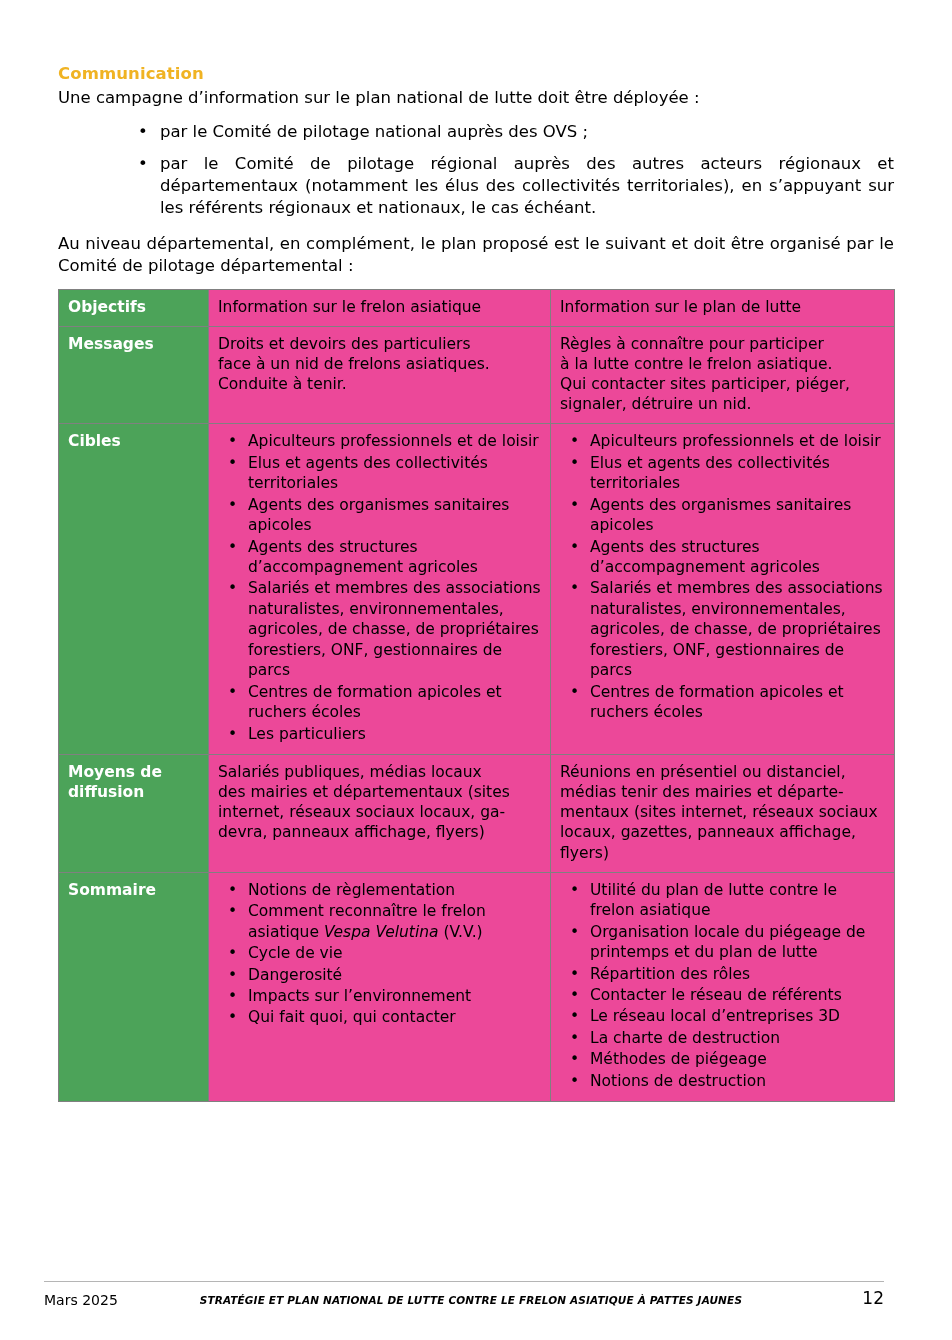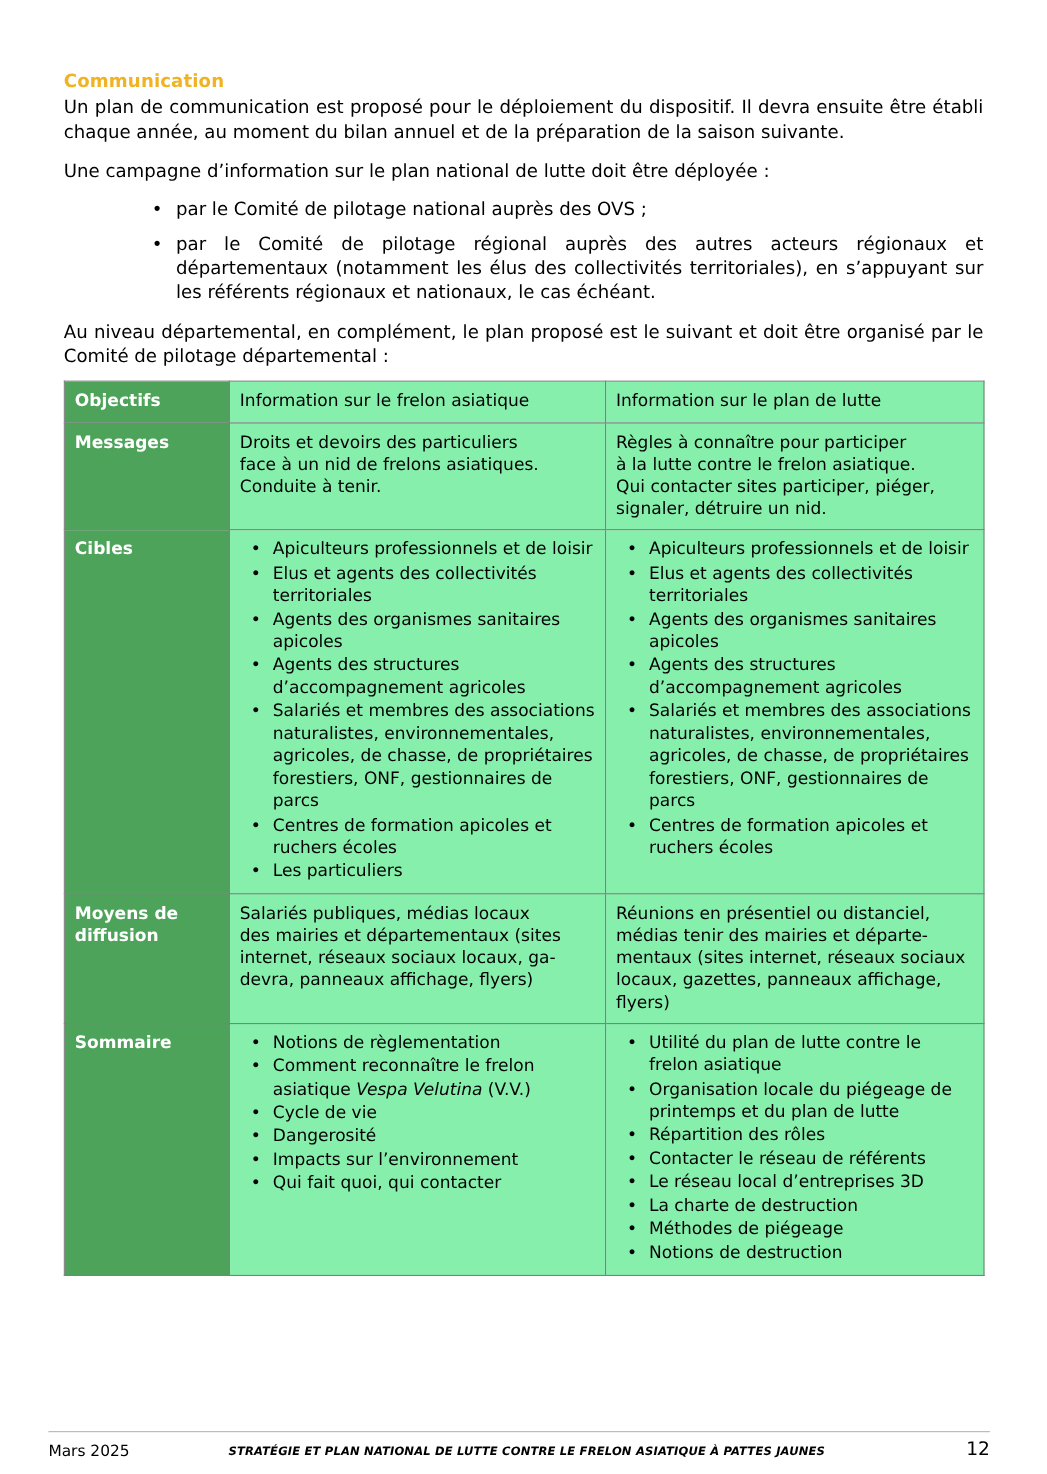--- a/index.html
+++ b/index.html
@@ -73,21 +73,21 @@
   }
   td.rowhead {
     background: #4ca359;
     color: #ffffff;
     font-weight: bold;
     width: 150px;
     font-size: 16px;
     padding-top: 8px;
   }
   td.cell {
-    background: #86efac;
+    background: #ec4899;
   }
   .cell-line {
     display: block;
   }
   ul.cell-list {
     margin: 0;
     padding: 0;
     list-style: none;
   }
   ul.cell-list li {
@@ -99,24 +99,24 @@
   ul.cell-list li:before {
     content: "\2022";
     position: absolute;
     left: 10px;
     top: 0;
   }
   .italic { font-style: italic; }
   .footer {
     position: absolute;
     left: 0;
-    bottom: 12px;
+    bottom: 32px;
     width: 952px;
     box-sizing: border-box;
-    padding: 0 52px 0 44px;
+    padding: 0 68px 0 44px;
   }
   .footer-rule {
     border-top: 1px solid #b5b5b5;
     margin: 0 0 6px 0;
   }
   .footer-inner {
     display: flex;
     align-items: flex-end;
     justify-content: space-between;
   }
@@ -138,21 +138,20 @@
     text-align: right;
   }
 </style>
 </head>
 <body>
 
 <div class="page">
 
   <div class="heading">Communication</div>
 
-  <p class="body-text">Un plan de communication est proposé pour le déploiement du dispositif. Il devra ensuite être établi chaque année, au moment du bilan annuel et de la préparation de la saison suivante.</p>
 
   <p class="body-text tight">Une campagne d’information sur le plan national de lutte doit être déployée :</p>
 
   <ul class="bullets">
     <li>par le Comité de pilotage national auprès des OVS ;</li>
     <li>par le Comité de pilotage régional auprès des autres acteurs régionaux et départementaux (notamment les élus des collectivités territoriales), en s’appuyant sur les référents régionaux et nationaux, le cas échéant.</li>
   </ul>
 
   <p class="body-text tight">Au niveau départemental, en complément, le plan proposé est le suivant et doit être organisé par le Comité de pilotage départemental :</p>
 

